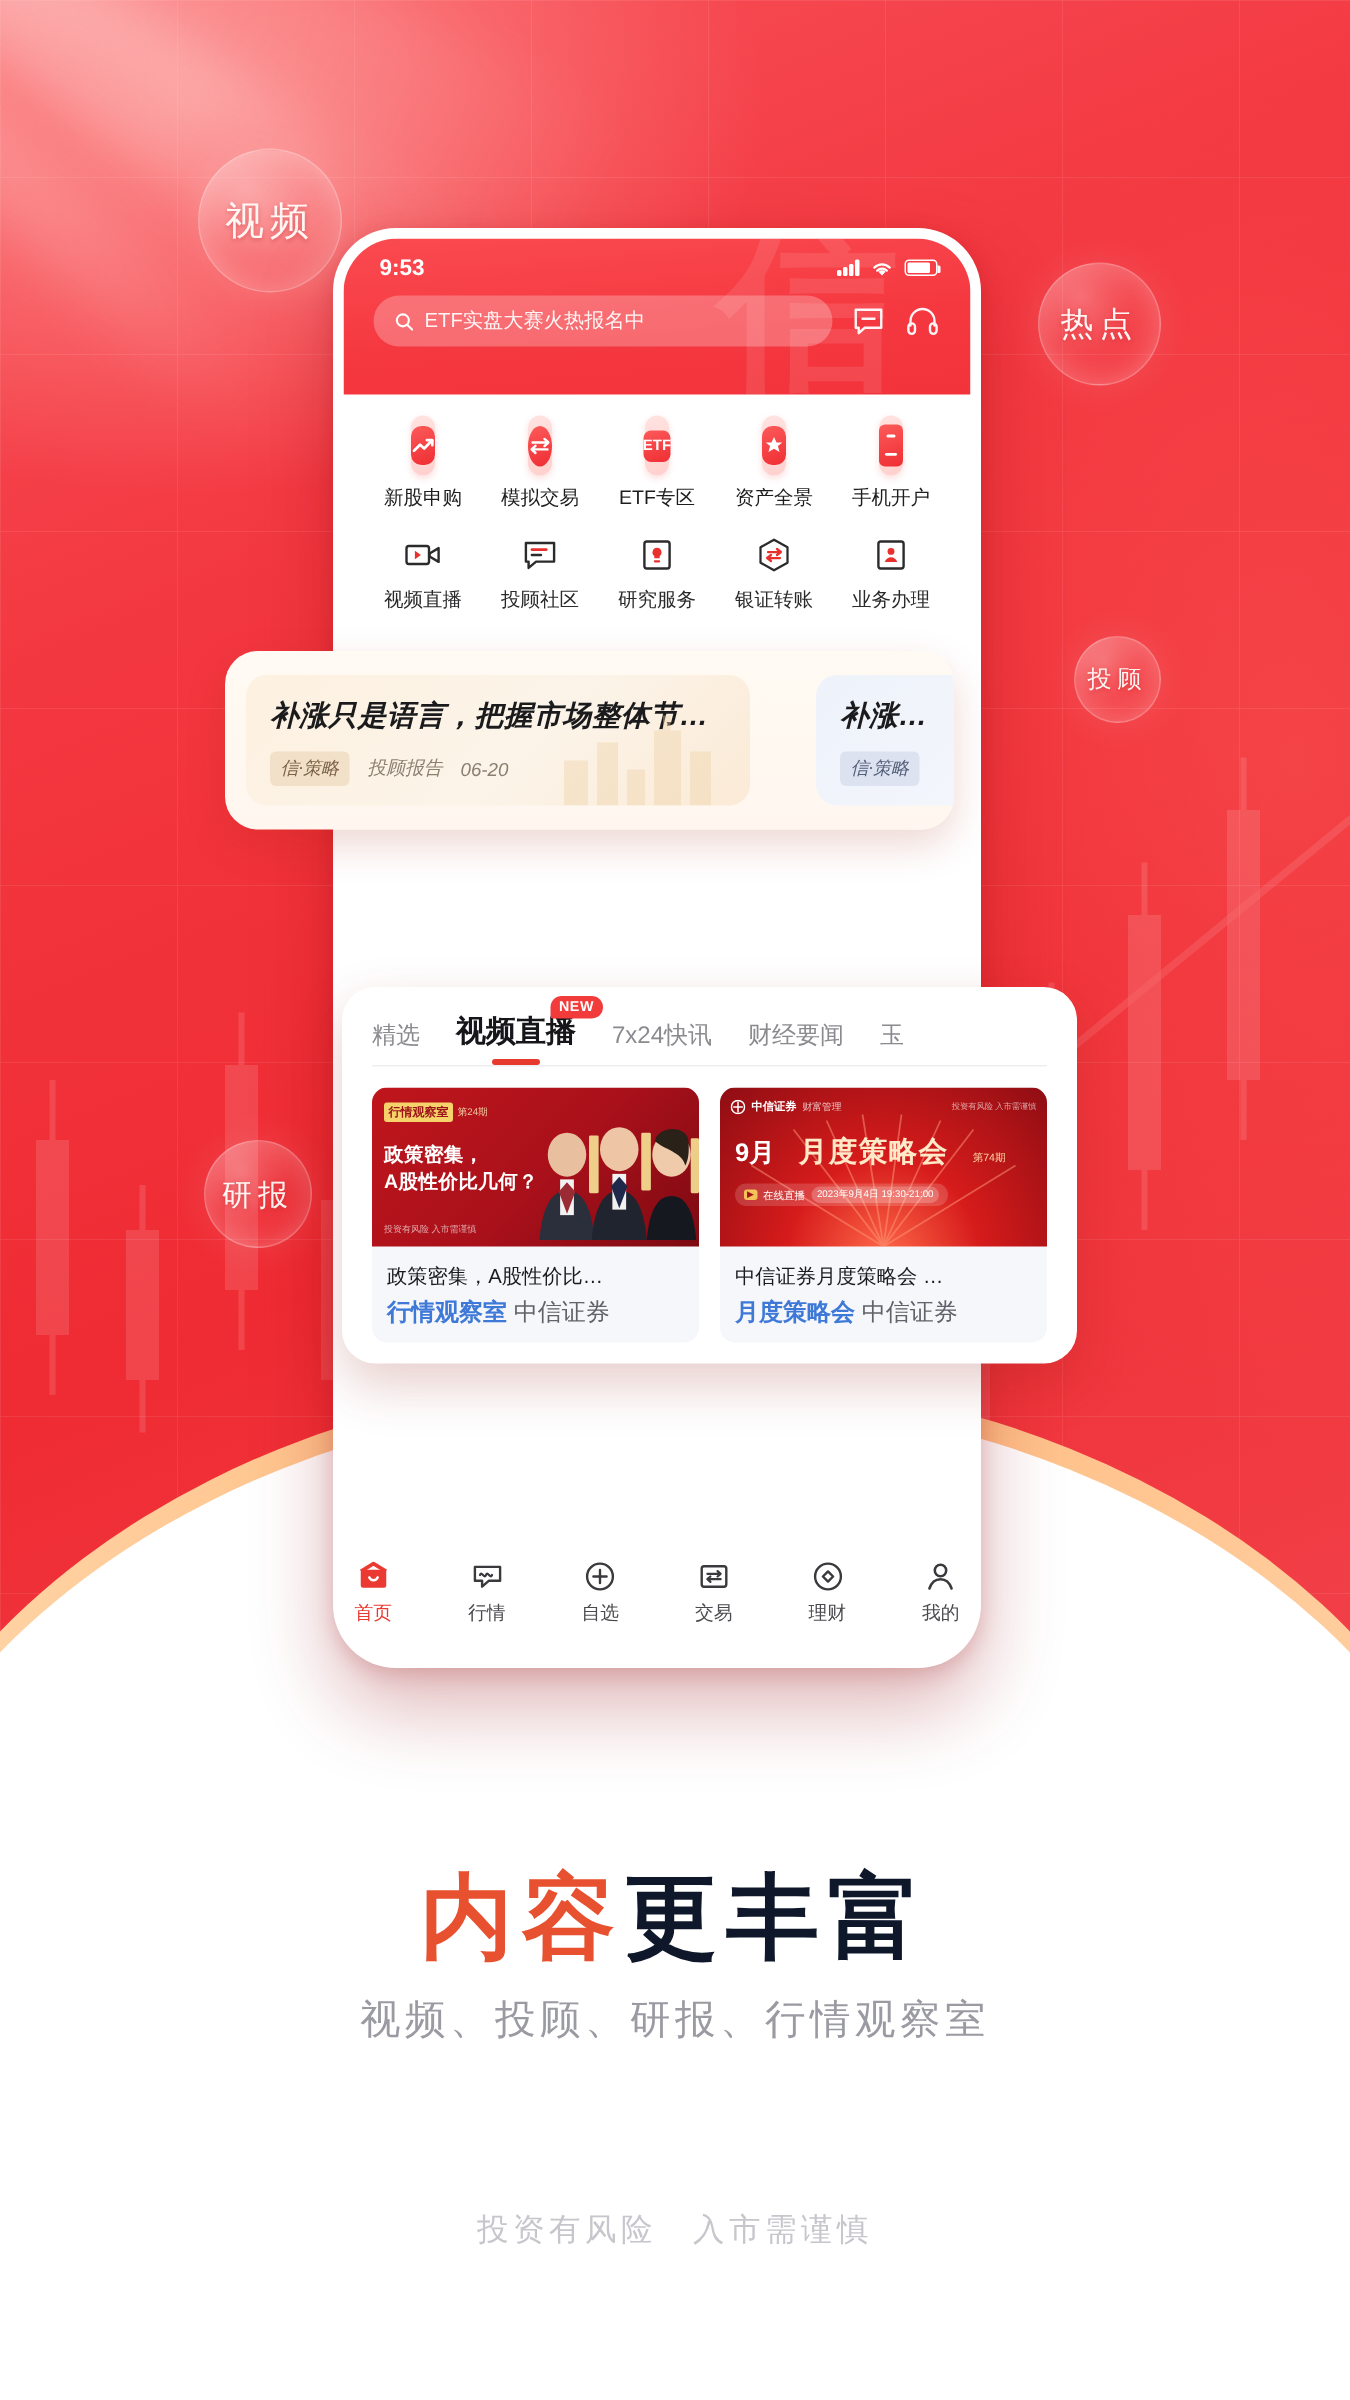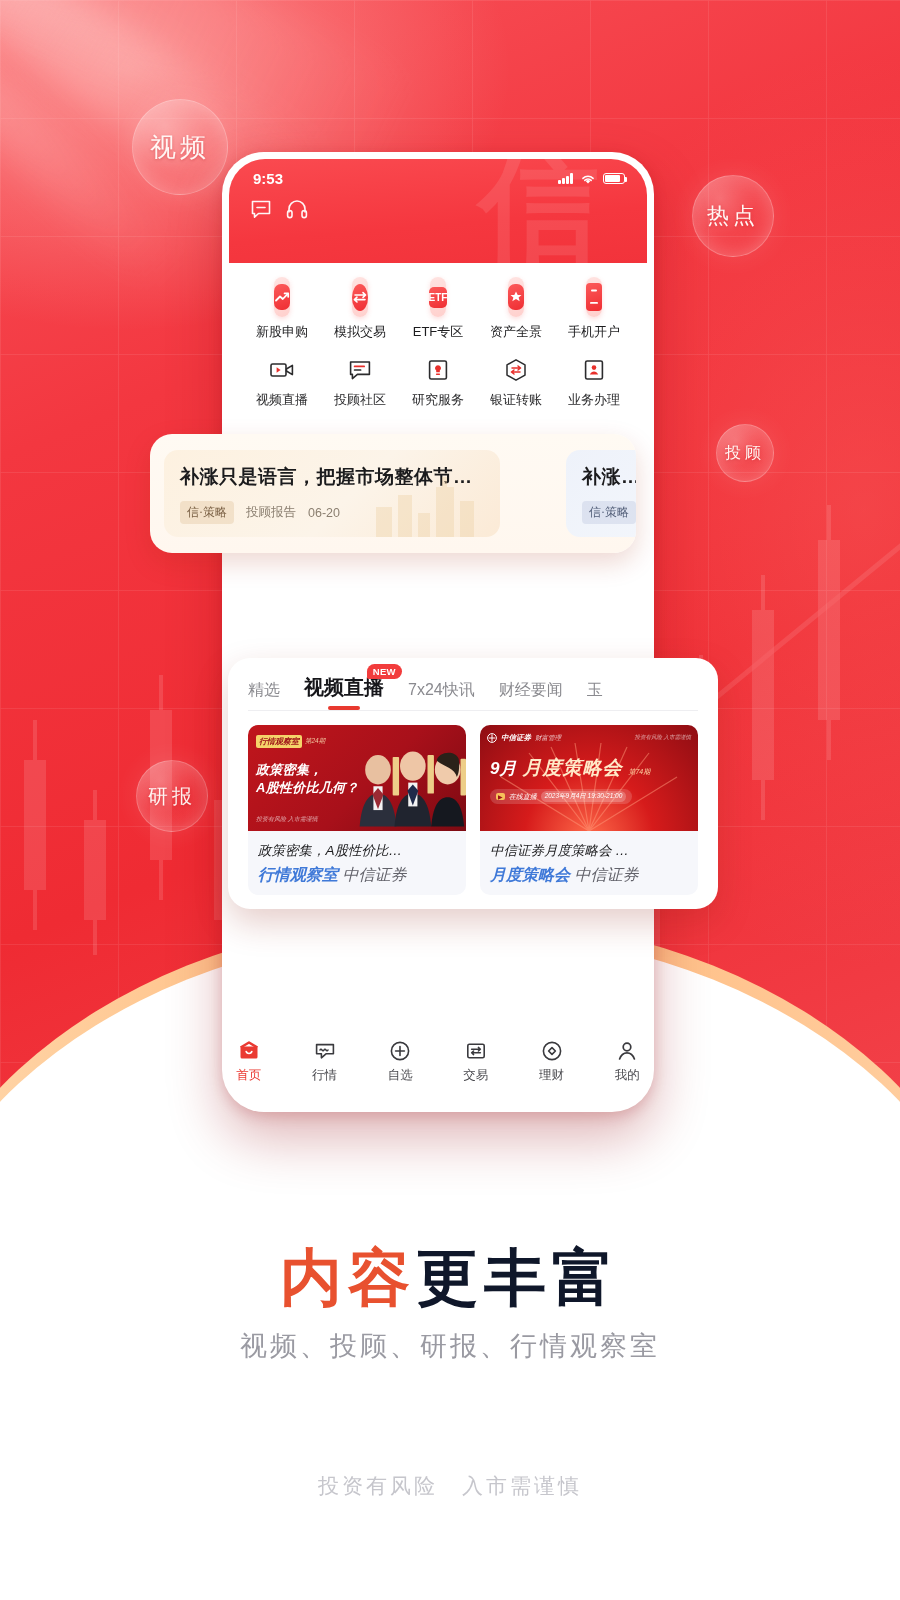--- a/index.html
+++ b/index.html
@@ -135,21 +135,21 @@
   .gsq .circ { width:27px;height:27px;border-radius:50%;background:linear-gradient(160deg,#fc5a5a,#ef2e33);display:flex;align-items:center;justify-content:center;color:#fff;}
   .gline { width:30px;height:30px;display:flex;align-items:center;justify-content:center;}
   .grow2 .gitem .lbl{ color:#2a2a2c; }
 
   
   #adv-wrap { position:absolute; left:-72px; top:432px; width:490px; }
   #adv-card {
     background:linear-gradient(180deg,#fffaf3,#fff7ef);
     border-radius:22px; padding:16px 14px;
     box-shadow:0 10px 26px rgba(160,40,10,.18);
-    display:flex; gap:23px; overflow:hidden;
+    display:flex; gap:1px; overflow:hidden;font-style:italic;
   }
   .adv-item { border-radius:14px; padding:14px 16px 13px; position:relative; overflow:hidden; }
   .adv-a { width:336px; background:linear-gradient(135deg,#fdf1e0,#fcf4e9 55%,#fbead6); flex:none; }
   .adv-b { width:140px; background:linear-gradient(135deg,#eef2fa,#f4f7fc); flex:none;margin-left:43px; }
   .adv-title { font-size:19px; font-weight:700; color:#1b1b1d; letter-spacing:.5px; white-space:nowrap; }
   .adv-meta { margin-top:11px; display:flex; align-items:center; gap:12px; font-size:12.5px; color:#8b7f70; white-space:nowrap;}
   .adv-tag { background:rgba(210,170,120,.25); color:#7c6246; padding:3px 7px; border-radius:4px; font-size:12px; font-family:"Liberation Serif",serif;}
   .adv-tag-b { background:rgba(150,165,200,.22); color:#54607a; }
   .adv-deco { position:absolute; right:4px; bottom:0; width:130px; height:64px; opacity:.5; }
 
@@ -176,21 +176,21 @@
   #news-tabs { display:flex; align-items:flex-end; gap:24px; padding:0 20px; position:relative; }
   .ntab { font-size:16px; color:#8a8a8f; position:relative; white-space:nowrap; padding-bottom:9px; }
   .ntab.active { color:#16161a; font-size:20px; font-weight:700; }
   .ntab.active::after{content:"";position:absolute;left:50%;transform:translateX(-50%);bottom:0;width:32px;height:4px;border-radius:2px;background:#e8392f;}
   .newbadge{
     position:absolute; right:-18px; top:-10px; background:#f23c3c; color:#fff;
     font-size:9.5px; font-weight:700; padding:2px 6px; border-radius:9px 9px 9px 2px; letter-spacing:.4px;
   }
   #news-divider { height:1px; background:#eeeef1; margin:0 20px 14px; }
   #news-cards { display:flex; gap:14px; padding:0 20px; }
-  .ncard { flex:1; background:#f6f7fb; border-radius:10px; overflow:hidden;font-style:italic; }
+  .ncard { flex:1; background:#f6f7fb; border-radius:10px; overflow:hidden; }
   .nthumb { height:106px; position:relative; overflow:hidden; }
   .nthumb-a { background:linear-gradient(135deg,#c0161c,#a8101a 55%,#7d0a12); }
   .nthumb-b { background:radial-gradient(ellipse at 50% 108%, #ff6a4a 0%, #d61b1b 42%, #8e0d13 100%); }
   .nt-title { color:#fff; font-weight:700; }
   .ncaption { font-size:13.5px; color:#1b1b1d; padding:11px 10px 5px; white-space:nowrap; overflow:hidden; }
   .nmeta { font-size:16px; padding:0 10px 9px; white-space:nowrap; }
   .nmeta b { color:#3f79d8; font-weight:600; }
   .nmeta span { color:#62626a; }
 
   
@@ -292,20 +292,27 @@
           <path d="M2.9 5.4a7.2 7.2 0 0 1 10.2 0" stroke="#fff" stroke-width="1.5" fill="none" stroke-linecap="round"></path>
           <path d="M4.8 7.4a4.6 4.6 0 0 1 6.4 0" stroke="#fff" stroke-width="1.5" fill="none" stroke-linecap="round"></path>
         </svg>
         <span class="battery">
               <i></i>
             </span>
       </div>
     </div>
 
     <div id="searchrow">
+      <div id="searchbox">
+        <svg width="13" height="13" viewBox="0 0 14 14">
+          <circle cx="6" cy="6" r="4.3" stroke="#fff" stroke-width="1.5" fill="none"></circle>
+          <path d="M9.3 9.3 12.6 12.6" stroke="#fff" stroke-width="1.5" stroke-linecap="round"></path>
+        </svg>
+        <span>ETF实盘大赛火热报名中</span>
+      </div>
       <svg class="hicon" width="24" height="24" viewBox="0 0 24 24">
         <path d="M3.5 4.5h17v12h-11l-4 3.6v-3.6h-2z" stroke="#fff" stroke-width="1.6" fill="none" stroke-linejoin="round"></path>
         <path d="M8 10.5h8" stroke="#fff" stroke-width="1.6" stroke-linecap="round"></path>
       </svg>
       <svg class="hicon" width="24" height="24" viewBox="0 0 24 24">
         <path d="M4 15v-3a8 8 0 0 1 16 0v3" stroke="#fff" stroke-width="1.6" fill="none" stroke-linecap="round"></path>
         <rect x="2.6" y="13.6" width="4.4" height="7" rx="2.2" stroke="#fff" stroke-width="1.6" fill="none"></rect>
         <rect x="17" y="13.6" width="4.4" height="7" rx="2.2" stroke="#fff" stroke-width="1.6" fill="none"></rect>
       </svg>
     </div>
@@ -580,21 +587,21 @@
         </svg>
         <div style="position:absolute;left:7px;top:8px;display:flex;align-items:center;gap:4px;">
           <svg width="10" height="10" viewBox="0 0 10 10">
               <circle cx="5" cy="5" r="4.4" fill="none" stroke="#fff" stroke-width="1"></circle>
               <path d="M5 1.4v7.2M1.8 5h6.4" stroke="#fff" stroke-width="1"></path>
             </svg>
           <span style="color:#fff;font-size:7.5px;font-weight:700;">中信证券</span>
           <span style="color:rgba(255,255,255,.75);font-size:6.5px;">财富管理</span>
         </div>
         <div style="position:absolute;right:7px;top:9px;color:rgba(255,255,255,.6);font-size:5.5px;">投资有风险 入市需谨慎</div>
-        <div style="position:absolute;left:10px;top:30px;display:flex;align-items:baseline;gap:6px;">
+        <div style="position:absolute;left:10px;top:30px;display:flex;align-items:baseline;gap:16px;">
           <span style="color:#fff;font-size:17px;font-weight:700;">9月</span>
           <span style="color:#ffe9c8;font-size:19px;font-weight:800;letter-spacing:1px;font-family:'DejaVu Serif',serif;">月度策略会</span>
           <span style="color:#ffd8a8;font-size:7px;">第74期</span>
         </div>
         <div style="position:absolute;left:10px;top:64px;display:flex;align-items:center;gap:4px;background:rgba(255,255,255,.16);border-radius:9px;padding:2px 6px;">
           <span style="background:#f7c15a;color:#9c1118;font-size:6px;padding:0 2px;border-radius:2px;">▶</span>
           <span style="color:#fff;font-size:7px;">在线直播</span>
           <span style="color:#fff;font-size:6.5px;background:rgba(255,255,255,.22);border-radius:6px;padding:1px 4px;">2023年9月4日 19:30-21:00</span>
         </div>
       </div>

